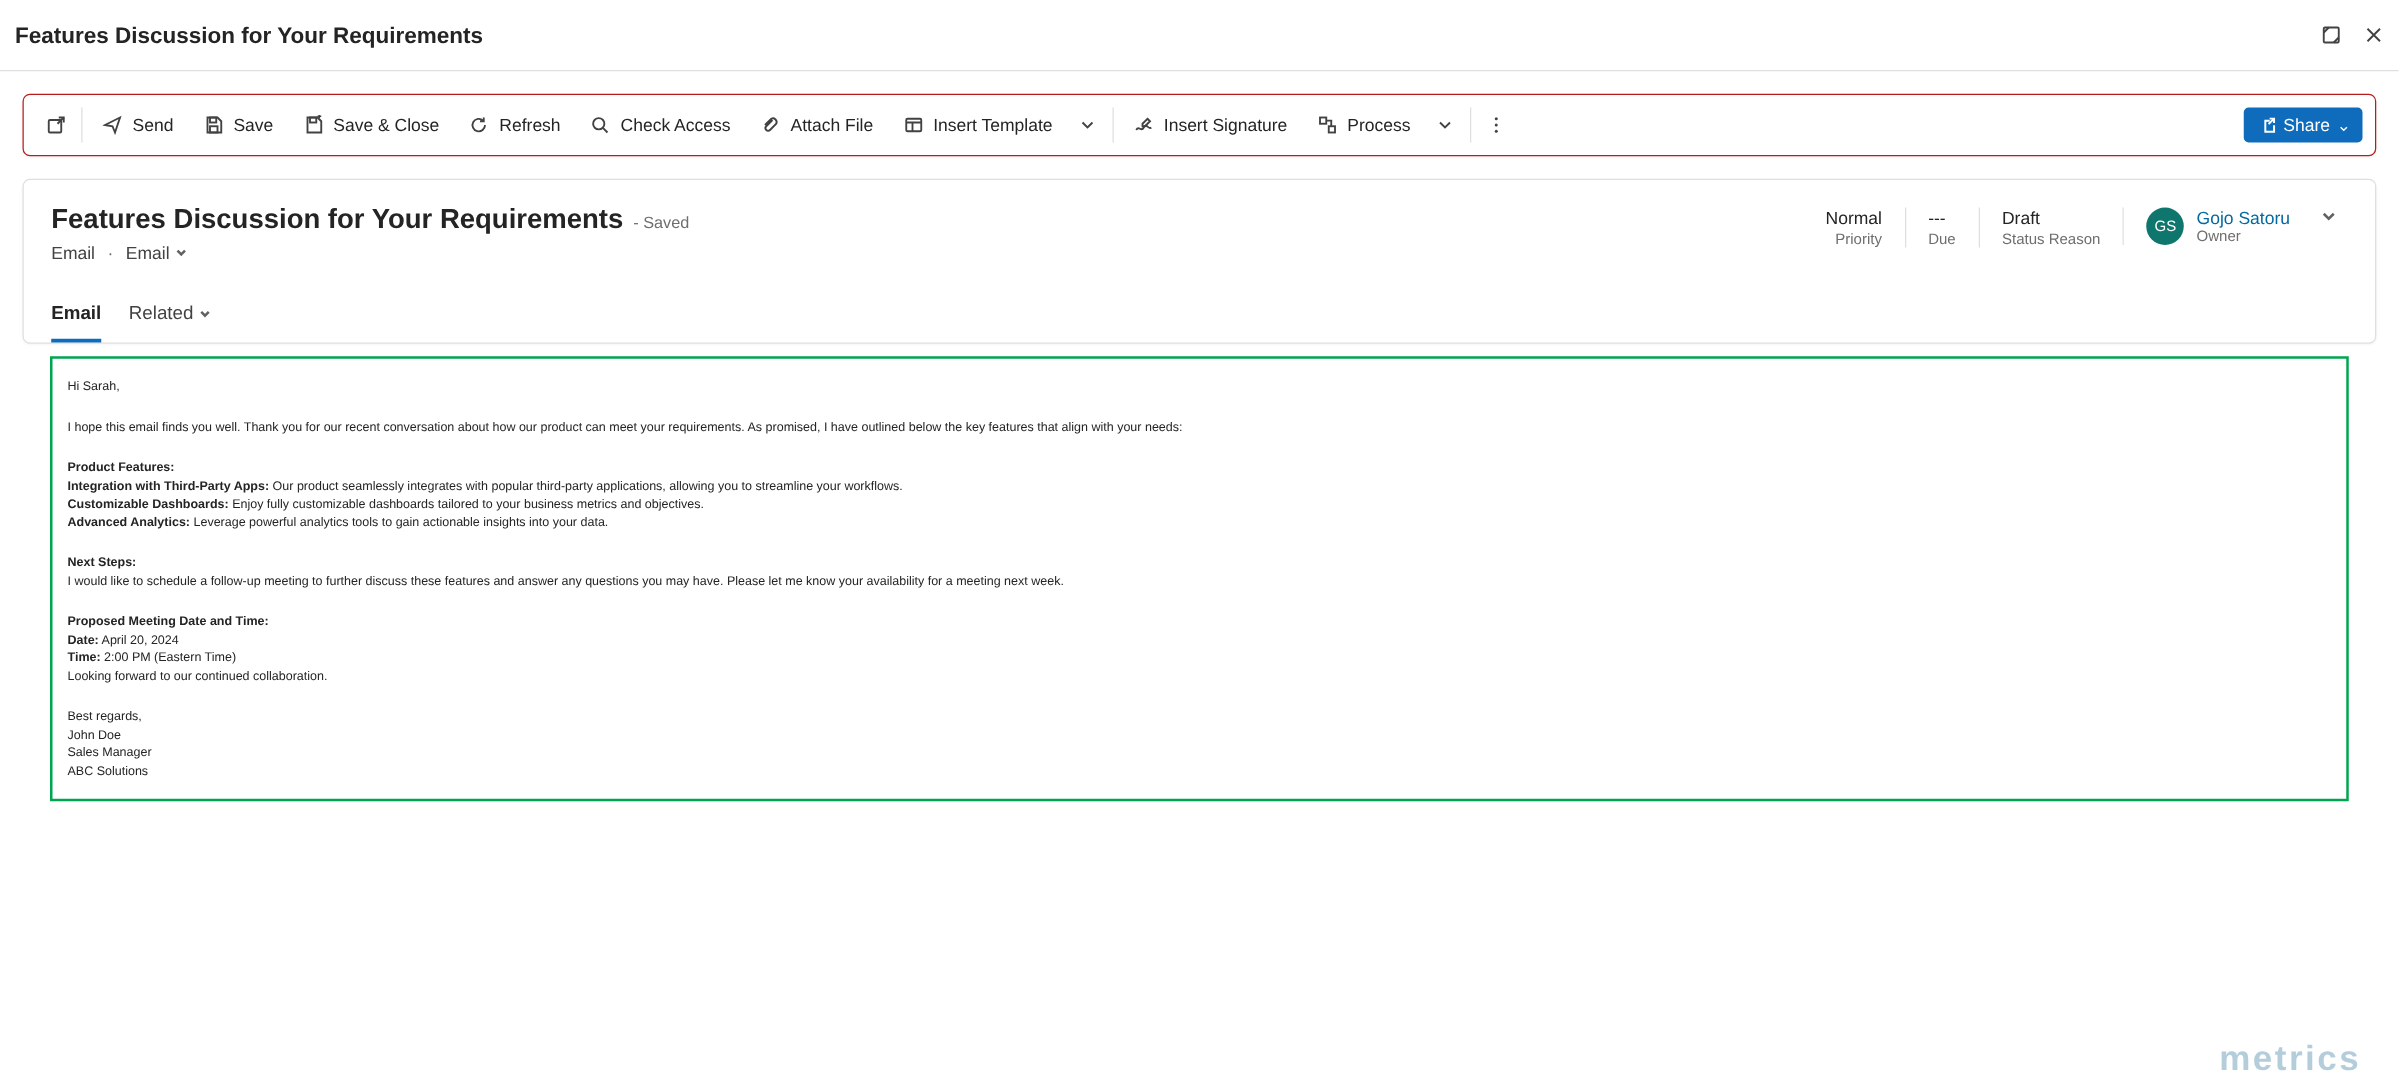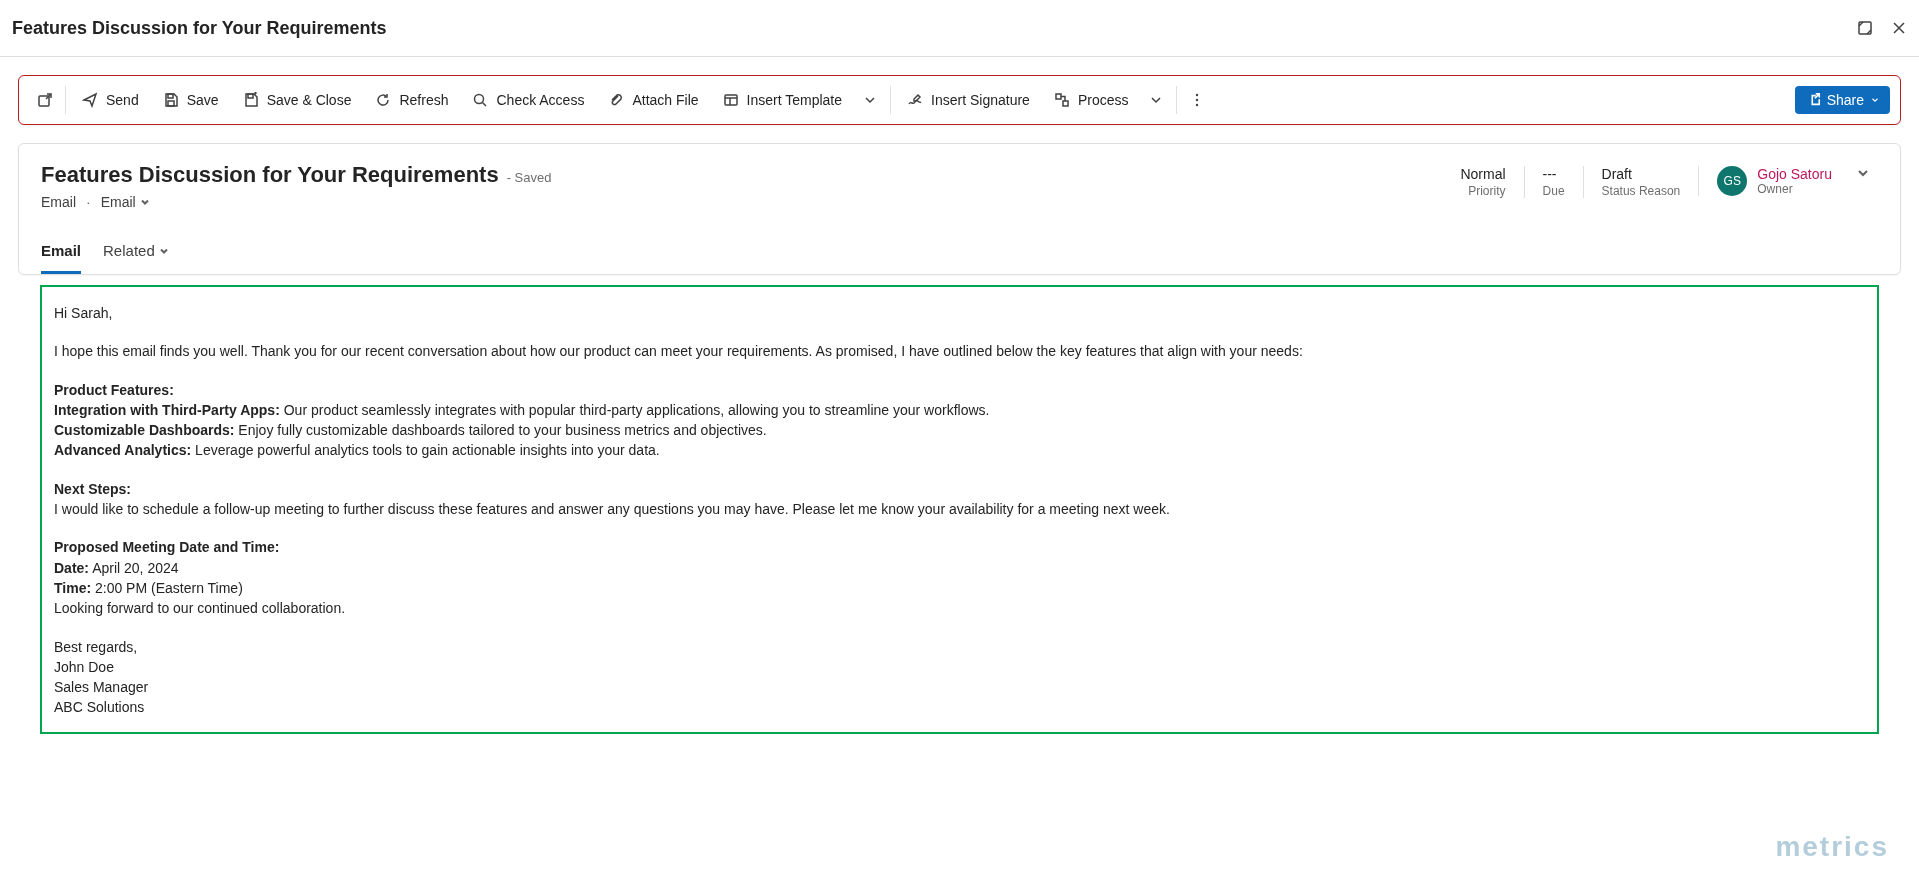--- a/index.html
+++ b/index.html
@@ -13,21 +13,21 @@
   .titlebar-icon svg { width: 16px; height: 16px; stroke: currentColor; fill: none; stroke-width: 1.5; }
 
   
   .toolbar-wrap { padding: 18px 18px 0 18px; }
   .toolbar { display: flex; align-items: center; background: #fff; border: 1px solid #b91c1c; border-radius: 6px; padding: 6px 10px; height: 50px; box-shadow: 0 1px 2px rgba(0,0,0,0.04); }
   .tb-btn { display: inline-flex; align-items: center; gap: 8px; padding: 6px 12px; cursor: pointer; color: #242424; font-size: 14px; border-radius: 4px; }
   .tb-btn svg, .tb-icon svg { width: 16px; height: 16px; stroke: #424242; fill: none; stroke-width: 1.5; }
   .tb-sep { width: 1px; height: 28px; background: #e1dfdd; margin: 0 4px; }
   .tb-icon { display: inline-flex; align-items: center; justify-content: center; width: 32px; height: 32px; cursor: pointer; border-radius: 4px; }
   .tb-spacer { flex: 1; }
-  .share-btn { display: inline-flex; align-items: center; gap: 6px; background: #0f6cbd; color: #fff; padding: 6px 10px 6px 12px; border-radius: 4px; cursor: pointer; font-size: 14px; }
+  .share-btn { display: inline-flex; align-items: flex-end; gap: 6px; background: #0f6cbd; color: #fff; padding: 6px 10px 6px 12px; border-radius: 4px; cursor: pointer; font-size: 14px; }
   .share-btn svg { stroke: #fff; width: 14px; height: 14px; fill: none; stroke-width: 1.8; }
 
   
   .record-wrap { padding: 18px 18px 0 18px; }
   .record-card { display: flex; justify-content: space-between; align-items: flex-start; background: #fff; border: 1px solid #e1dfdd; border-radius: 6px; padding: 18px 22px 0 22px; box-shadow: 0 1px 2px rgba(0,0,0,0.04); }
   .rec-left { display: flex; flex-direction: column; gap: 4px; }
   .rec-title-row { display: flex; align-items: baseline; gap: 8px; }
   .rec-title { font-size: 22px; font-weight: 600; color: #242424; }
   .rec-saved { font-size: 13px; color: #6e6e6e; }
   .rec-breadcrumb { display: flex; align-items: center; gap: 10px; font-size: 14px; color: #424242; margin-top: 2px; }
@@ -39,28 +39,28 @@
   .rec-tab.active { font-weight: 600; color: #242424; border-bottom-color: #0f6cbd; }
   .rec-tab svg { width: 10px; height: 10px; stroke: #616161; fill: none; stroke-width: 2; }
 
   .rec-right { display: flex; align-items: flex-start; gap: 0; padding-top: 4px; }
   .rec-field { padding: 0 18px; border-left: 1px solid #e1dfdd; }
   .rec-field:first-child { border-left: none; }
   .rec-field .val { font-size: 14px; color: #242424; font-weight: 400; }
   .rec-field .lbl { font-size: 12px; color: #6e6e6e; margin-top: 2px; text-align: right; }
   .owner-field { display: flex; align-items: center; gap: 10px; padding-left: 18px; border-left: 1px solid #e1dfdd; }
   .avatar { width: 30px; height: 30px; border-radius: 50%; background: #0f766e; color: #fff; display: flex; align-items: center; justify-content: center; font-size: 12px; font-weight: 500; }
-  .owner-name { color: #be185d; font-size: 14px; cursor: pointer; }
+  .owner-name { color: #0369a1; font-size: 14px; cursor: pointer; }
   .owner-lbl { font-size: 12px; color: #6e6e6e; }
   .expand-chev { padding: 0 8px 0 24px; cursor: pointer; }
   .expand-chev svg { width: 14px; height: 14px; stroke: #616161; fill: none; stroke-width: 2; }
 
   
   .body-wrap { padding: 0 18px; }
-  .email-body { margin: 10px 22px 0 22px; border: 2px solid #00a550; padding: 16px 12px 14px 12px; font-size: 14px; color: #242424; line-height: 1.45; }
+  .email-body { margin: 10px 22px 0 22px; border: 2px solid #00a550; padding: 16px 12px 14px 12px; font-size: 10px; color: #242424; line-height: 1.45; }
   .email-body p { margin: 0; }
   .email-body .gap { height: 18px; }
   .email-body b { font-weight: 600; }
 
   .watermark { position: absolute; right: 30px; bottom: 10px; font-size: 28px; font-weight: 700; color: #a1c2d2; letter-spacing: 2px; opacity: 0.8; font-family: Arial, sans-serif; }
 </style>
 </head>
 <body>
 
 <div class="titlebar">

